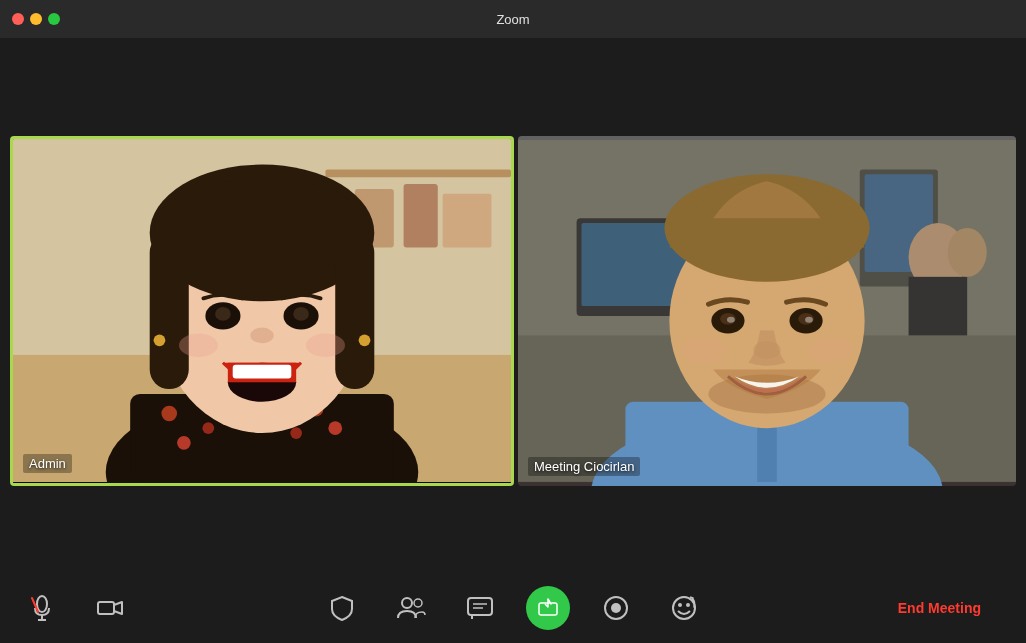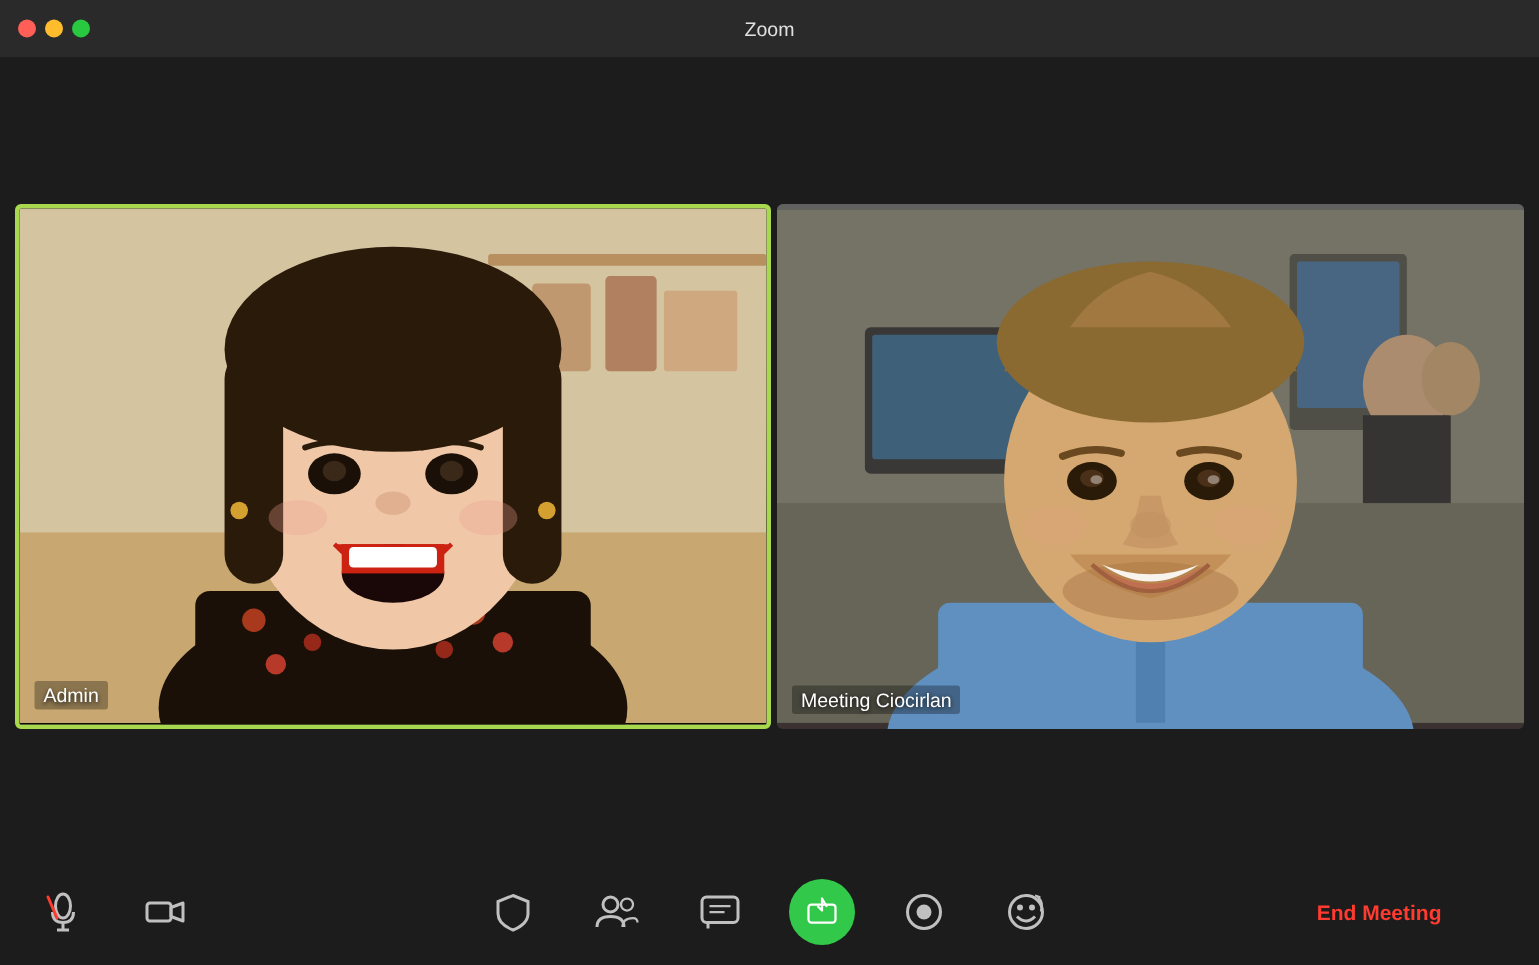--- a/index.html
+++ b/index.html
@@ -404,18 +404,18 @@
           <circle cx="18" cy="11" r="2" fill="#c0c0c0"></circle>
           <path d="M8 17 Q14 23 20 17" fill="none" stroke="#c0c0c0" stroke-width="2"></path>
 
           <path d="M22 4 Q26 8 24 13" fill="none" stroke="#c0c0c0" stroke-width="1.5" stroke-linecap="round"></path>
           <polyline points="20,3 23,4 22,7" fill="none" stroke="#c0c0c0" stroke-width="1.5" stroke-linejoin="round"></polyline>
         </svg>
       </button>
 
     </div>
 
-    <div style="position:absolute; right:37px;">
+    <div style="position:absolute; right:17px;">
       <button class="end-meeting-btn">End Meeting</button>
     </div>
 
   </div>
 </div>
 
 </body></html>

